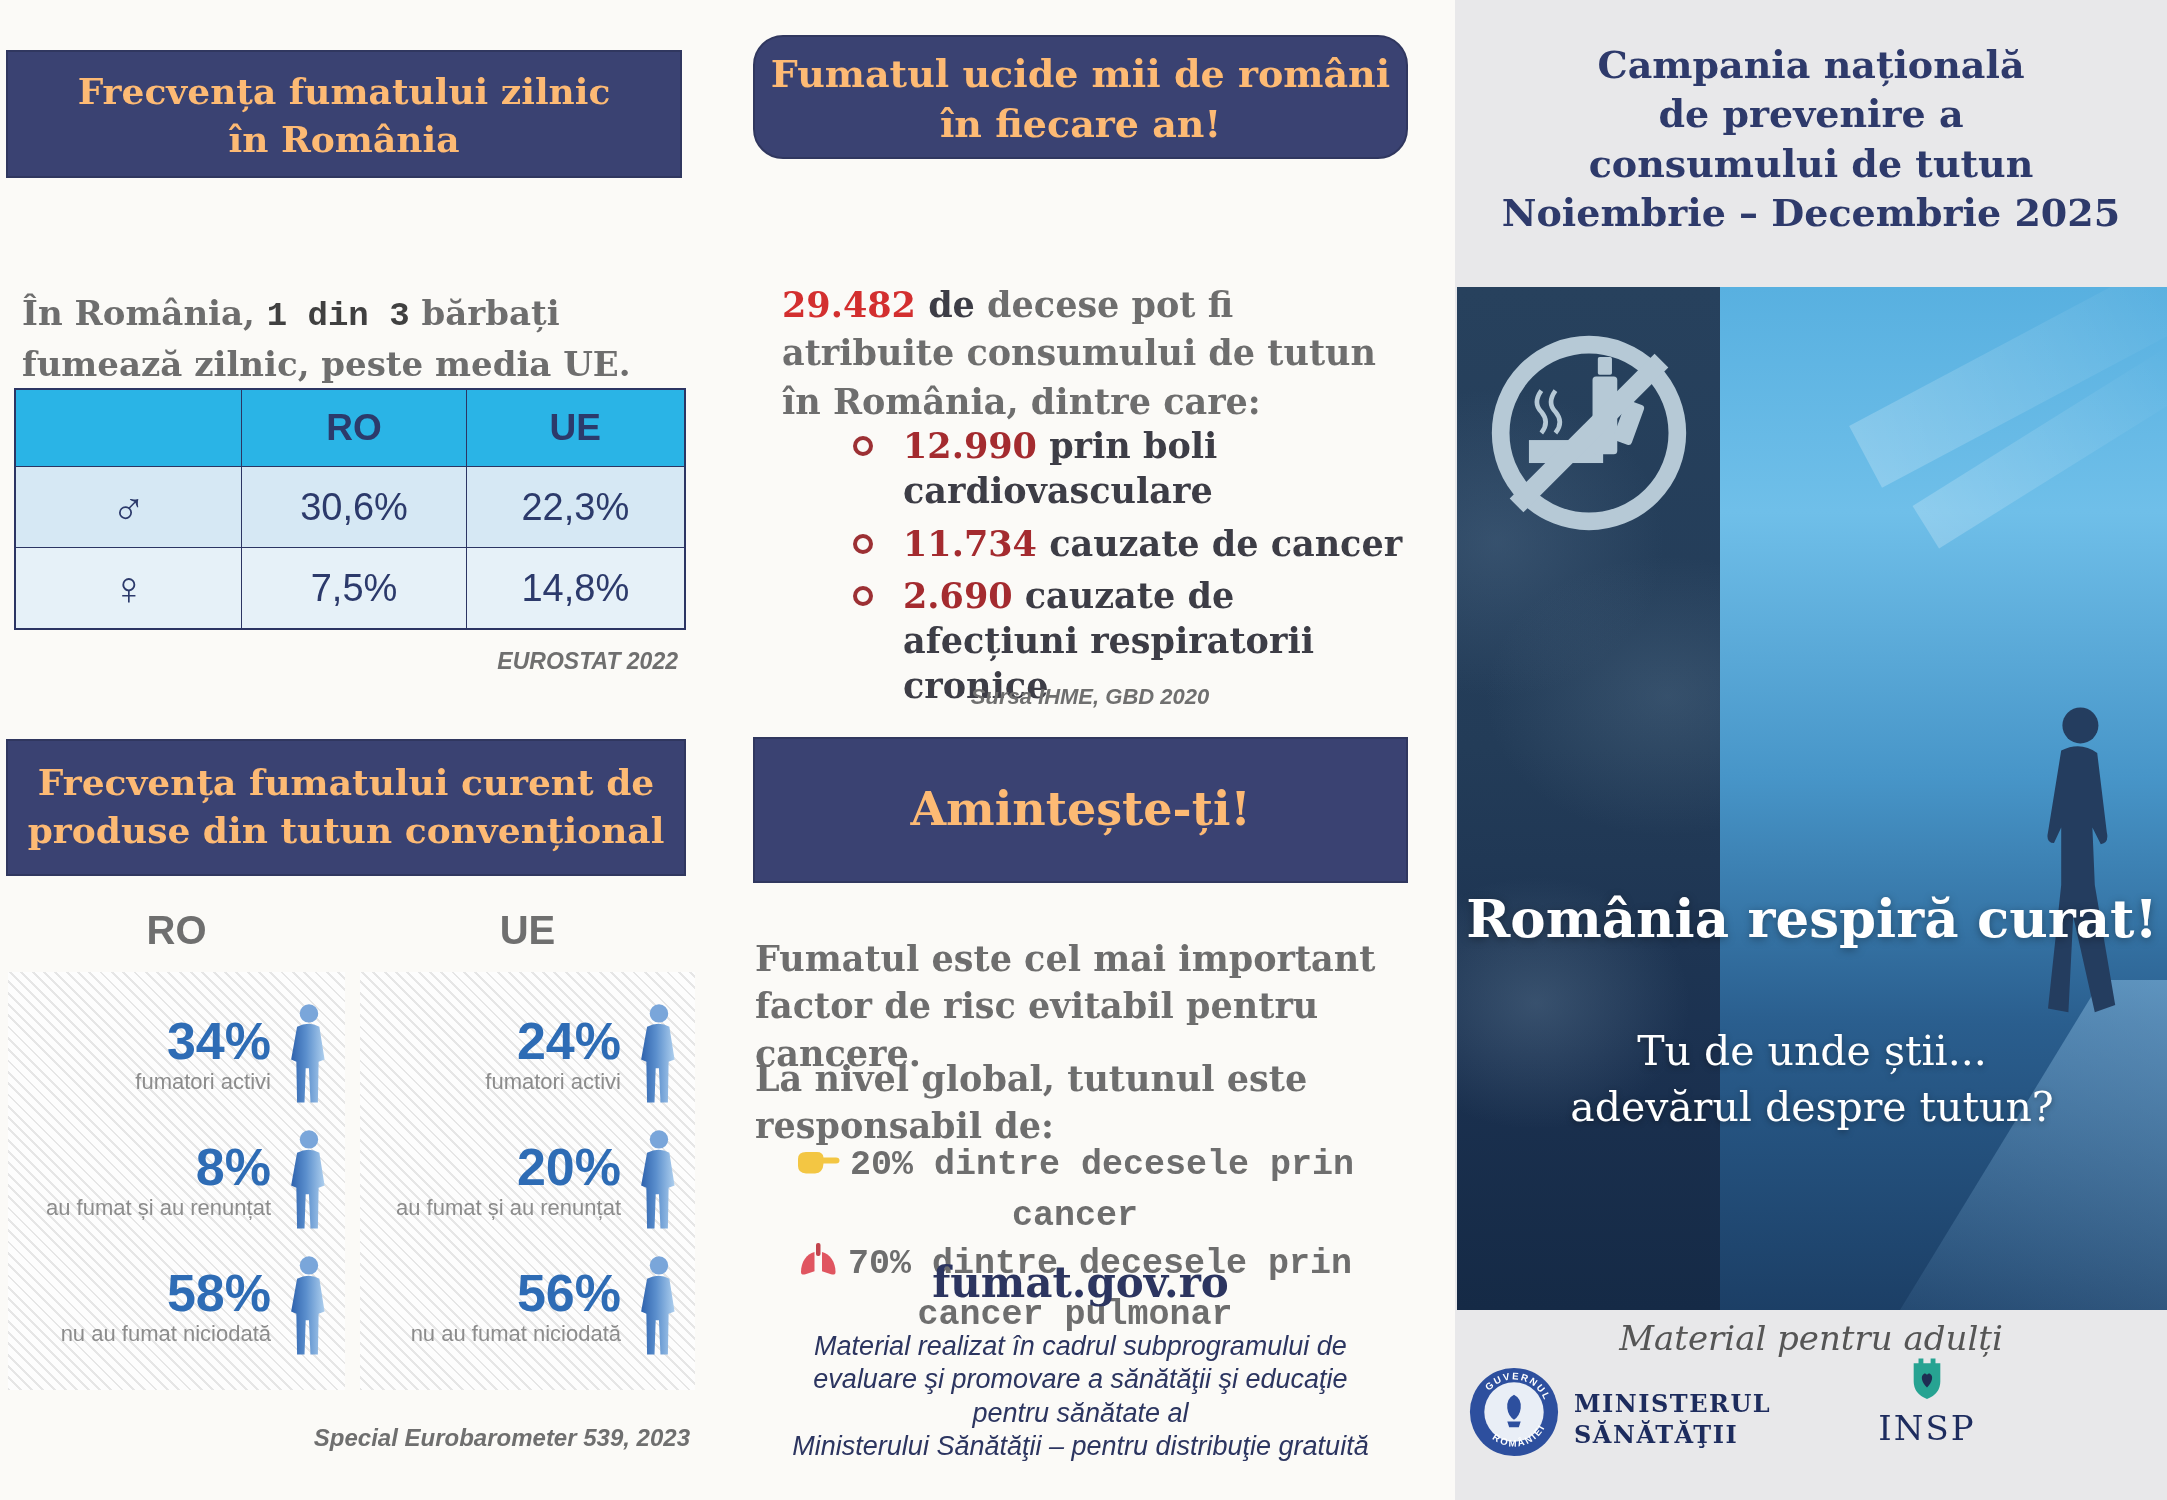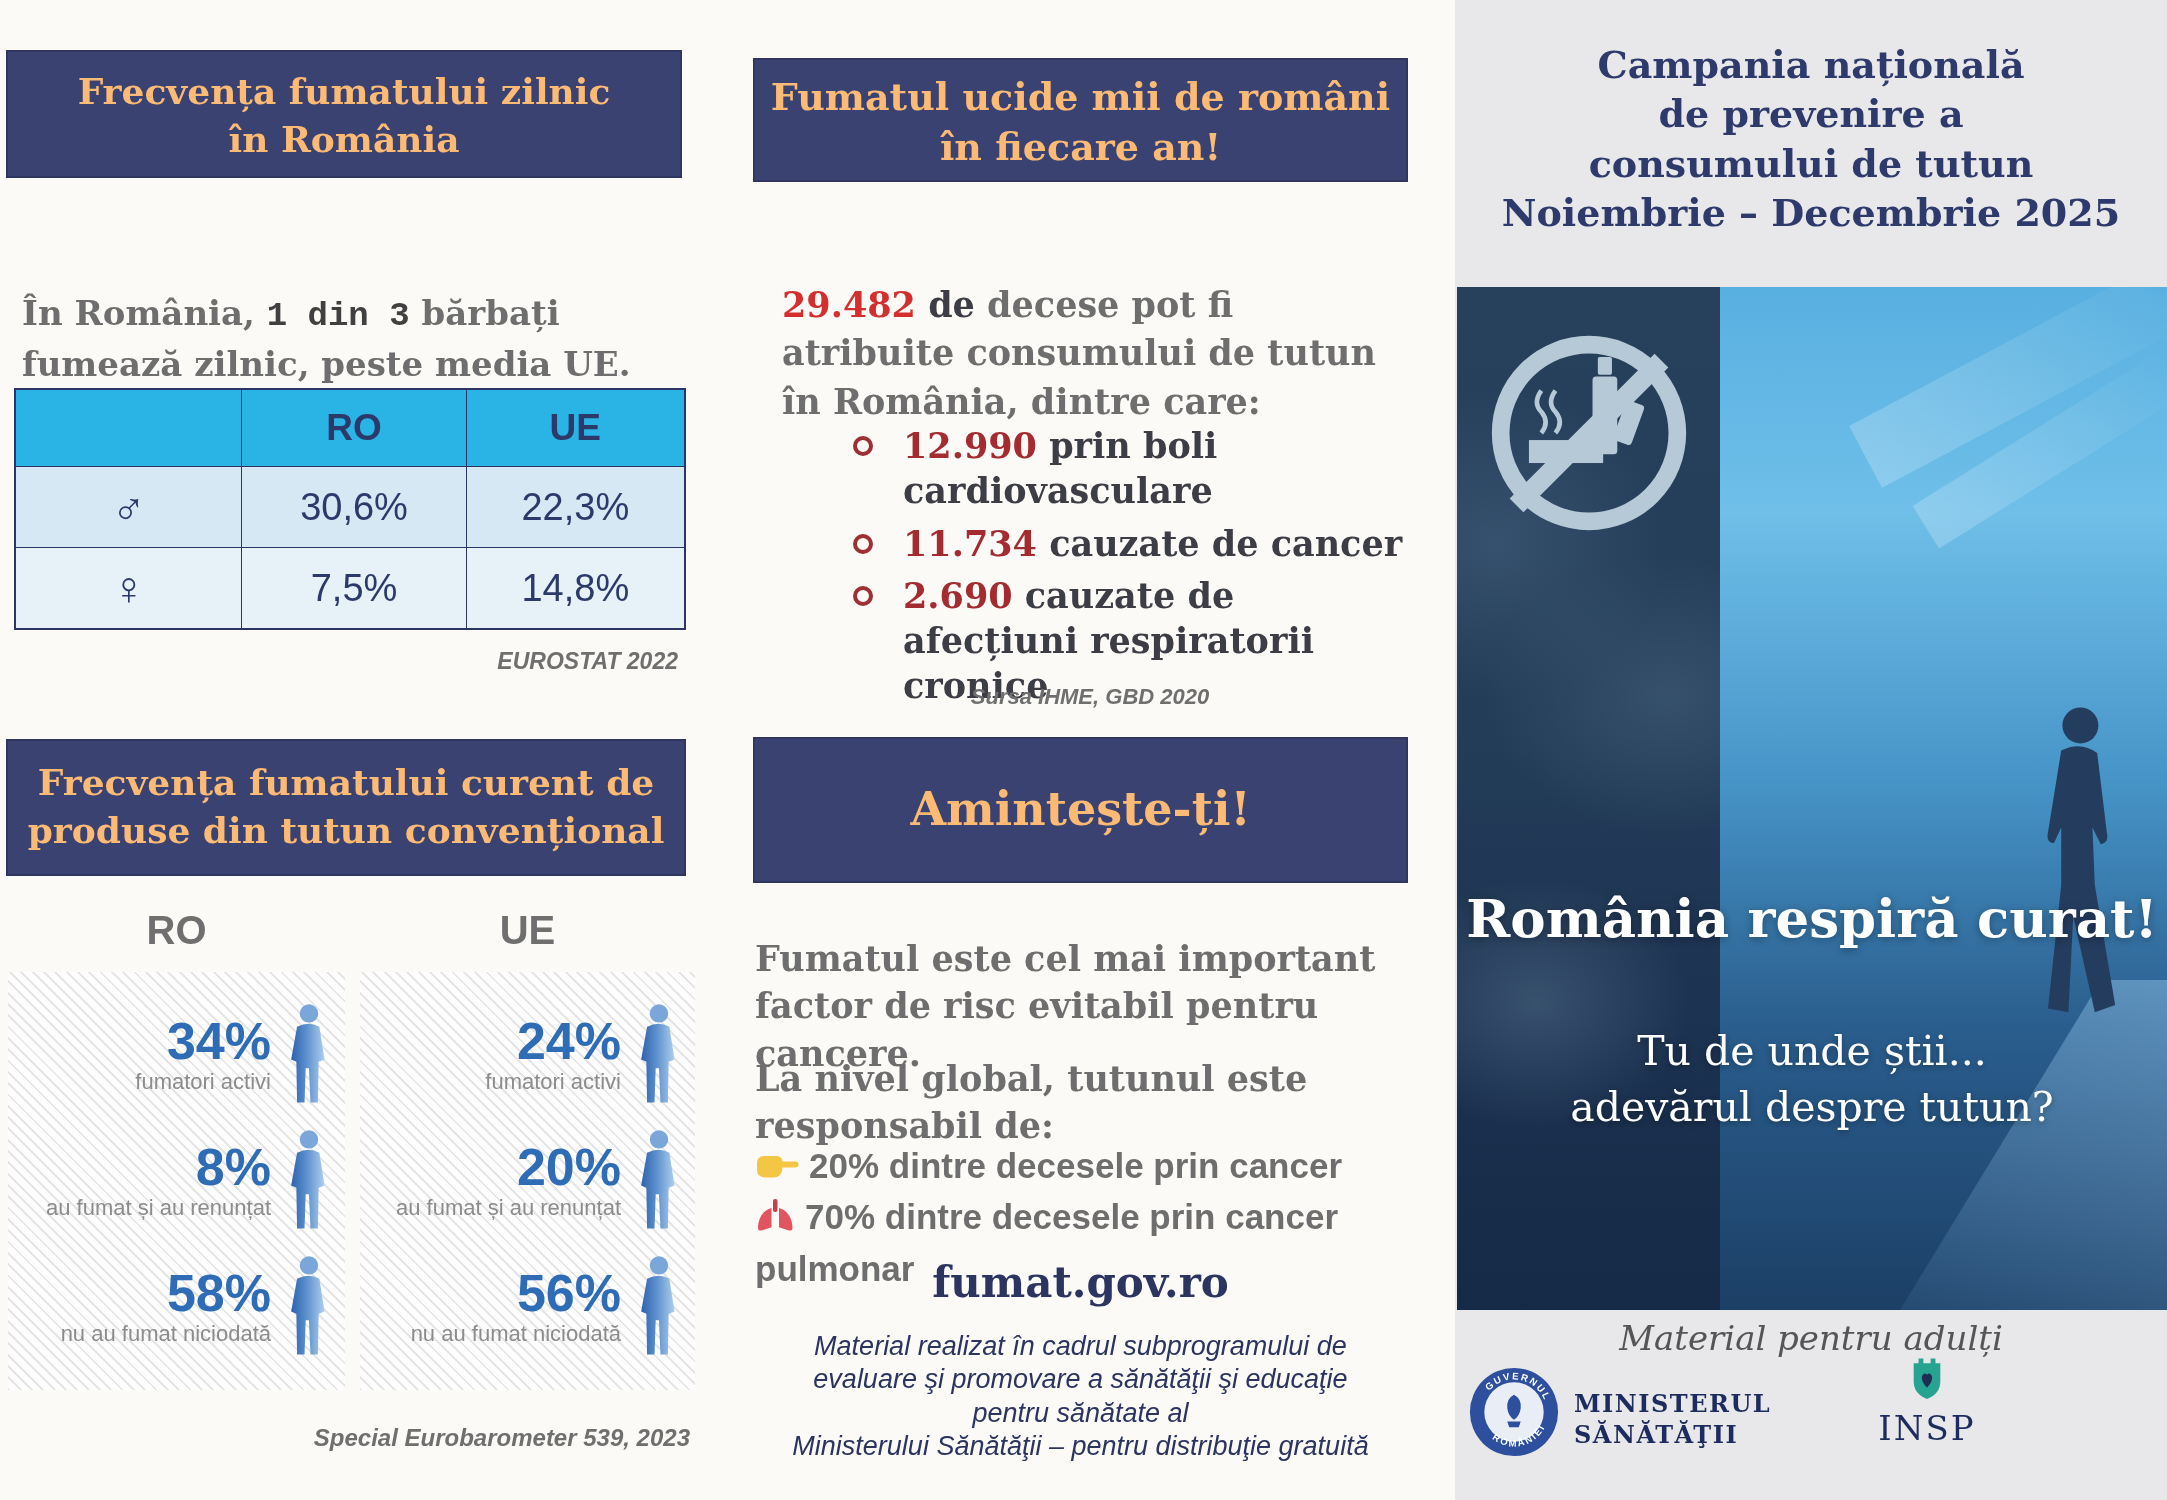--- a/index.html
+++ b/index.html
@@ -40,35 +40,35 @@
      box-sizing:border-box;padding-top:20px;}
   .hp-ro{left:8px;width:337px;} .hp-ue{left:360px;width:335px;}
   .stat{display:flex;justify-content:flex-end;align-items:center;height:126px;padding-right:12px;gap:8px;}
   .stat-text{text-align:right;}
   .stat-value{font-size:52px;font-weight:bold;color:#2e6cb5;line-height:1;}
   .stat-label{font-size:22px;color:#8c8c8c;margin-top:2px;white-space:nowrap;}
   .person-icon{width:54px;height:104px;flex:0 0 auto;}
   .src-eurobarometer{left:14px;top:1424px;width:676px;text-align:right;font-size:24px;}
 
   
-  .hdr3{left:753px;top:58px;width:655px;height:124px;font-size:38px;padding-top:12px;box-sizing:border-box;}
+  .hdr3{left:753px;top:35px;width:655px;height:124px;font-size:38px;padding-top:12px;box-sizing:border-box;border-radius:30px;}
   .deaths-intro{left:782px;top:246px;width:600px;font-size:35px;font-weight:bold;color:#6e6e6e;line-height:1.38;}
   .deaths-intro .red{color:#d32f2f;}
   .deaths-intro .dark{color:#3d3d46;}
   .bullets{left:845px;top:424px;width:575px;list-style:none;margin:0;padding:0;}
   .bullets li{position:relative;padding-left:58px;font-size:35px;font-weight:bold;color:#3d3d46;
       line-height:1.28;margin-bottom:8px;font-family:"DejaVu Serif","Liberation Serif",serif;}
   .bullets .ring{position:absolute;left:8px;top:12px;width:12px;height:12px;border:4px solid #9c3034;border-radius:50%;}
   .bullets .num{color:#a42b2f;}
   .src-ihme{left:850px;top:684px;width:480px;text-align:center;font-size:22px;}
   .hdr4{left:753px;top:737px;width:655px;height:146px;font-size:46px;padding-top:40px;box-sizing:border-box;}
   .rem-p1{left:755px;top:900px;width:650px;font-size:35px;font-weight:bold;color:#6e6e6e;line-height:1.35;}
   .rem-p2{left:755px;top:1020px;width:620px;font-size:35px;font-weight:bold;color:#6e6e6e;line-height:1.35;}
   .facts{left:755px;top:1142px;width:640px;font-size:35px;font-weight:bold;color:#6e6e6e;line-height:1.35;
-         font-family:Liberation Sans, sans-serif;}
+         font-family:Liberation Mono, monospace;text-align:center;}
   .facts p{margin:0;}
   .ficon{display:inline-block;vertical-align:-4px;margin-right:10px;}
   .website{left:753px;top:1258px;width:655px;text-align:center;font-size:42px;font-weight:bold;color:#2c3560;}
   .footer-mid{left:753px;top:1330px;width:655px;text-align:center;font-style:italic;color:#2c3560;
       font-size:27px;line-height:1.24;font-weight:500;}
 
   
   .right-bg{left:1455px;top:0;width:712px;height:1500px;background:#e8e8ea;}
   .campaign{left:1455px;top:40px;width:712px;text-align:center;font-weight:bold;color:#2e3a6b;
       font-size:38px;line-height:1.3;}

